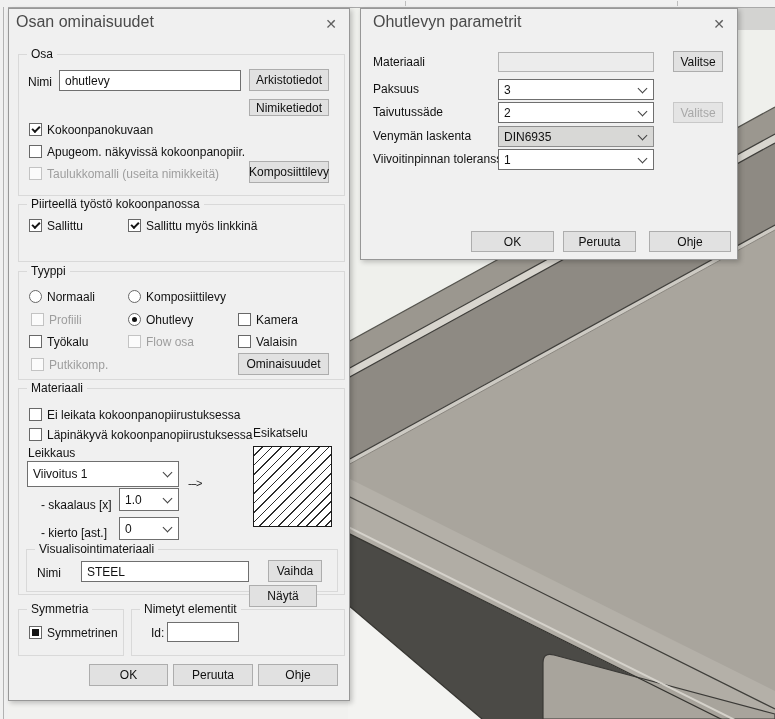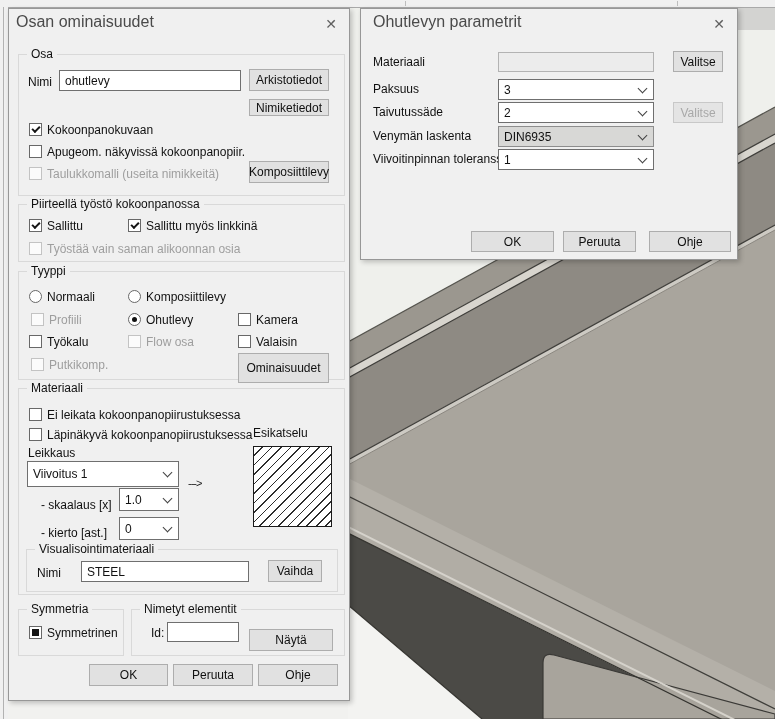--- a/index.html
+++ b/index.html
@@ -116,24 +116,20 @@
       <span class="grp-label">Piirteellä työstö kokoonpanossa</span>
     </div>
     <div class="row" style="left:20px;top:209px">
       <span class="cb checked"></span>
       <span>Sallittu</span>
     </div>
     <div class="row" style="left:119px;top:209px">
       <span class="cb checked"></span>
       <span>Sallittu myös linkkinä</span>
     </div>
-    <div class="row disabled" style="left:20px;top:232px">
-      <span class="cb off-disabled"></span>
-      <span>Työstää vain saman alikoonnan osia</span>
-    </div>
 
     <div class="grp" style="left:9px;top:262px;width:325px;height:107px">
       <span class="grp-label">Tyyppi</span>
     </div>
     <div class="row" style="left:20px;top:280px">
       <span class="radio"></span>
       <span>Normaali</span>
     </div>
     <div class="row" style="left:119px;top:280px">
       <span class="radio"></span>
@@ -160,21 +156,21 @@
       <span>Flow osa</span>
     </div>
     <div class="row" style="left:229px;top:325px">
       <span class="cb"></span>
       <span>Valaisin</span>
     </div>
     <div class="row disabled" style="left:22px;top:348px">
       <span class="cb off-disabled"></span>
       <span>Putkikomp.</span>
     </div>
-    <div class="btn" style="left:229px;top:344px;width:91px;height:30px">Ominaisuudet</div>
+    <div class="btn" style="left:229px;top:344px;width:91px;height:22px">Ominaisuudet</div>
 
     <div class="grp" style="left:9px;top:379px;width:325px;height:205px">
       <span class="grp-label">Materiaali</span>
     </div>
     <div class="row" style="left:20px;top:418px">
       <span class="cb"></span>
       <span>Läpinäkyvä kokoonpanopiirustuksessa</span>
     </div>
     <div class="row" style="left:20px;top:398px">
       <span class="cb"></span>
@@ -216,21 +212,21 @@
       <span>Symmetrinen</span>
     </div>
 
     <div class="grp" style="left:122px;top:600px;width:212px;height:45px">
       <span class="grp-label">Nimetyt elementit</span>
     </div>
     <span class="lbl" style="left:142px;top:617px">Id:</span>
     <div class="inp" style="left:158px;top:613px;width:72px;height:20px">
       <span></span>
     </div>
-    <div class="btn" style="left:240px;top:620px;width:84px;height:22px">Näytä</div>
+    <div class="btn" style="left:240px;top:576px;width:68px;height:22px">Näytä</div>
 
     <div class="btn" style="left:80px;top:655px;width:79px;height:22px">OK</div>
     <div class="btn" style="left:164px;top:655px;width:80px;height:22px">Peruuta</div>
     <div class="btn" style="left:249px;top:655px;width:80px;height:22px">Ohje</div>
   </div>
 
   <div class="dlg" style="left:360px;top:8px;width:376px;height:250px">
     <div class="titlebar">
       <span class="dlg-title" style="left:12px">Ohutlevyn parametrit</span>
       <span class="dlg-close">✕</span>

